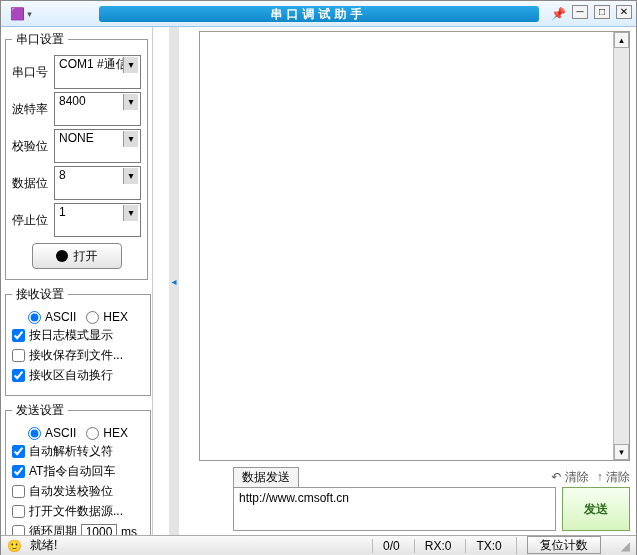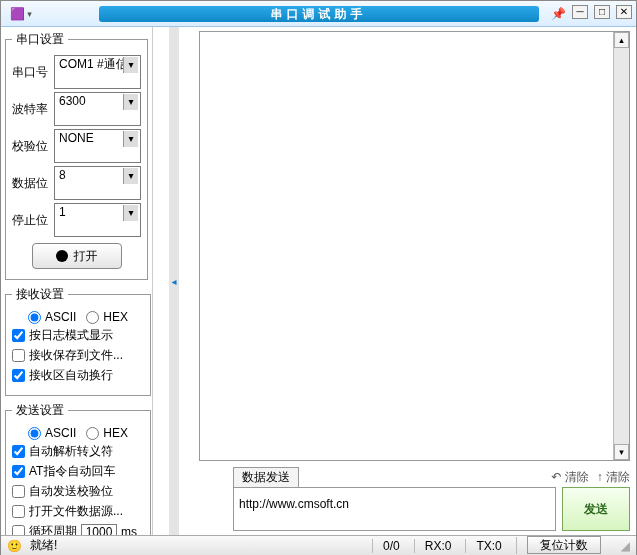--- a/index.html
+++ b/index.html
@@ -44,21 +44,21 @@
 .log-area .sb-up, .log-area .sb-dn { height:16px; text-align:center; line-height:14px; font-size:9px; border:1px solid #aaa; background:#f4f4f4; }
 .log-area .sb-track { position:absolute; top:16px; bottom:16px; left:0; right:0; }
 .log-area .sb-dn { position:absolute; bottom:0; left:0; right:0; }
 
 .send-block { margin-top:6px;margin-left:34px; }
 .send-tabs { display:flex; align-items:center; height:20px; }
 .send-tabs .tab { padding:1px 8px; }
 .send-tabs .actions { margin-left:auto; display:flex; align-items:center; gap:8px; }
 .curved { color:#555; cursor:pointer; }
 .send-row { display:flex; }
-.send-input { flex:1; height:44px; border:1px solid #999; background:#fff; padding:9px 5px; }
+.send-input { flex:1; height:44px; border:1px solid #999; background:#fff; padding:3px 5px; }
 .send-btn { width:68px; margin-left:6px; background:linear-gradient(#f6fff0,#d7f5c0); border:1px solid #7aa85a; color:#2a6a1a; font-weight:bold; display:flex; align-items:center; justify-content:center; cursor:pointer; }
 
 .statusbar { height:20px; border-top:1px solid #aaa; background:linear-gradient(#fafafa,#e4e4e4); display:flex; align-items:center; padding:0 6px; gap:4px; font-size:12px; }
 .status-led { color:#7bc143; margin-right:4px; }
 .statusbar .seg { border-left:1px solid #bbb; padding:0 10px; }
 .statusbar .flex { flex:1; }
 .reset-btn { border:1px solid #999; background:linear-gradient(#fff,#e4e4e4); padding:1px 12px; cursor:pointer; }
 .resize-grip { color:#aaa; margin-left:6px; }
 
 input[type=radio], input[type=checkbox] { margin:0; }
@@ -87,21 +87,21 @@
     <div class="left-panel">
 
       <fieldset>
         <legend>串口设置</legend>
         <div class="row">
             <label>串口号</label>
             <div class="combo">COM1 #通信</div>
           </div>
         <div class="row">
             <label>波特率</label>
-            <div class="combo">6300</div>
+            <div class="combo">8400</div>
           </div>
         <div class="row">
             <label>校验位</label>
             <div class="combo">NONE</div>
           </div>
         <div class="row">
             <label>数据位</label>
             <div class="combo">8</div>
           </div>
         <div class="row">

